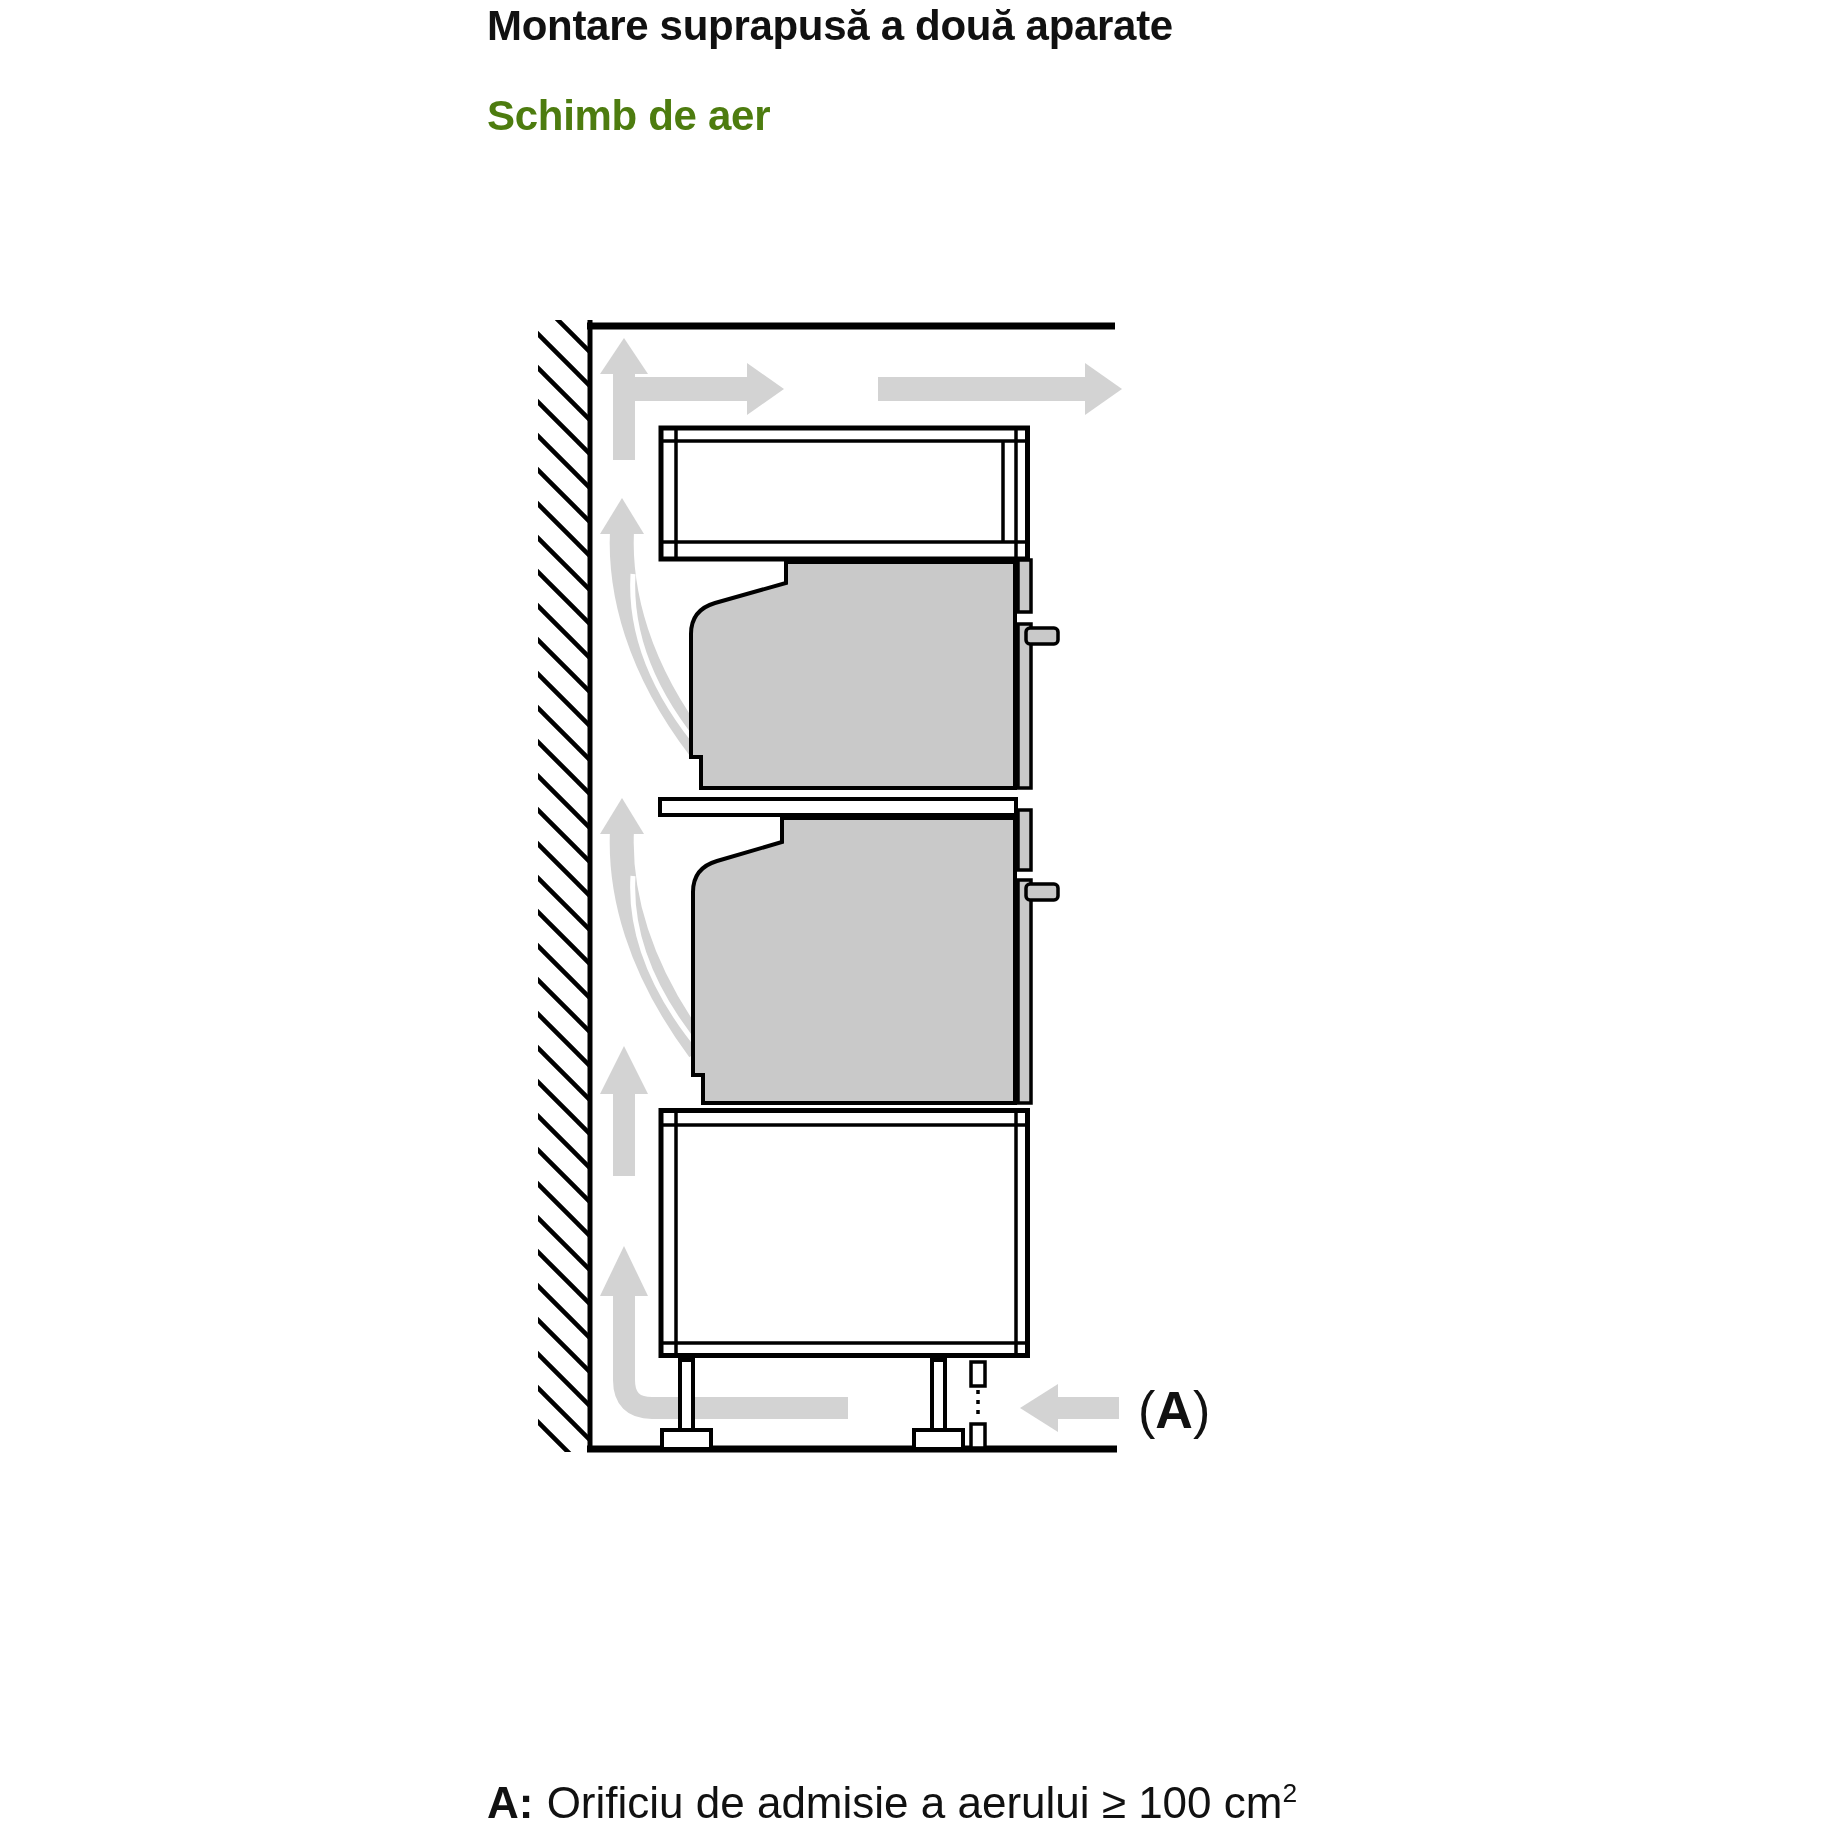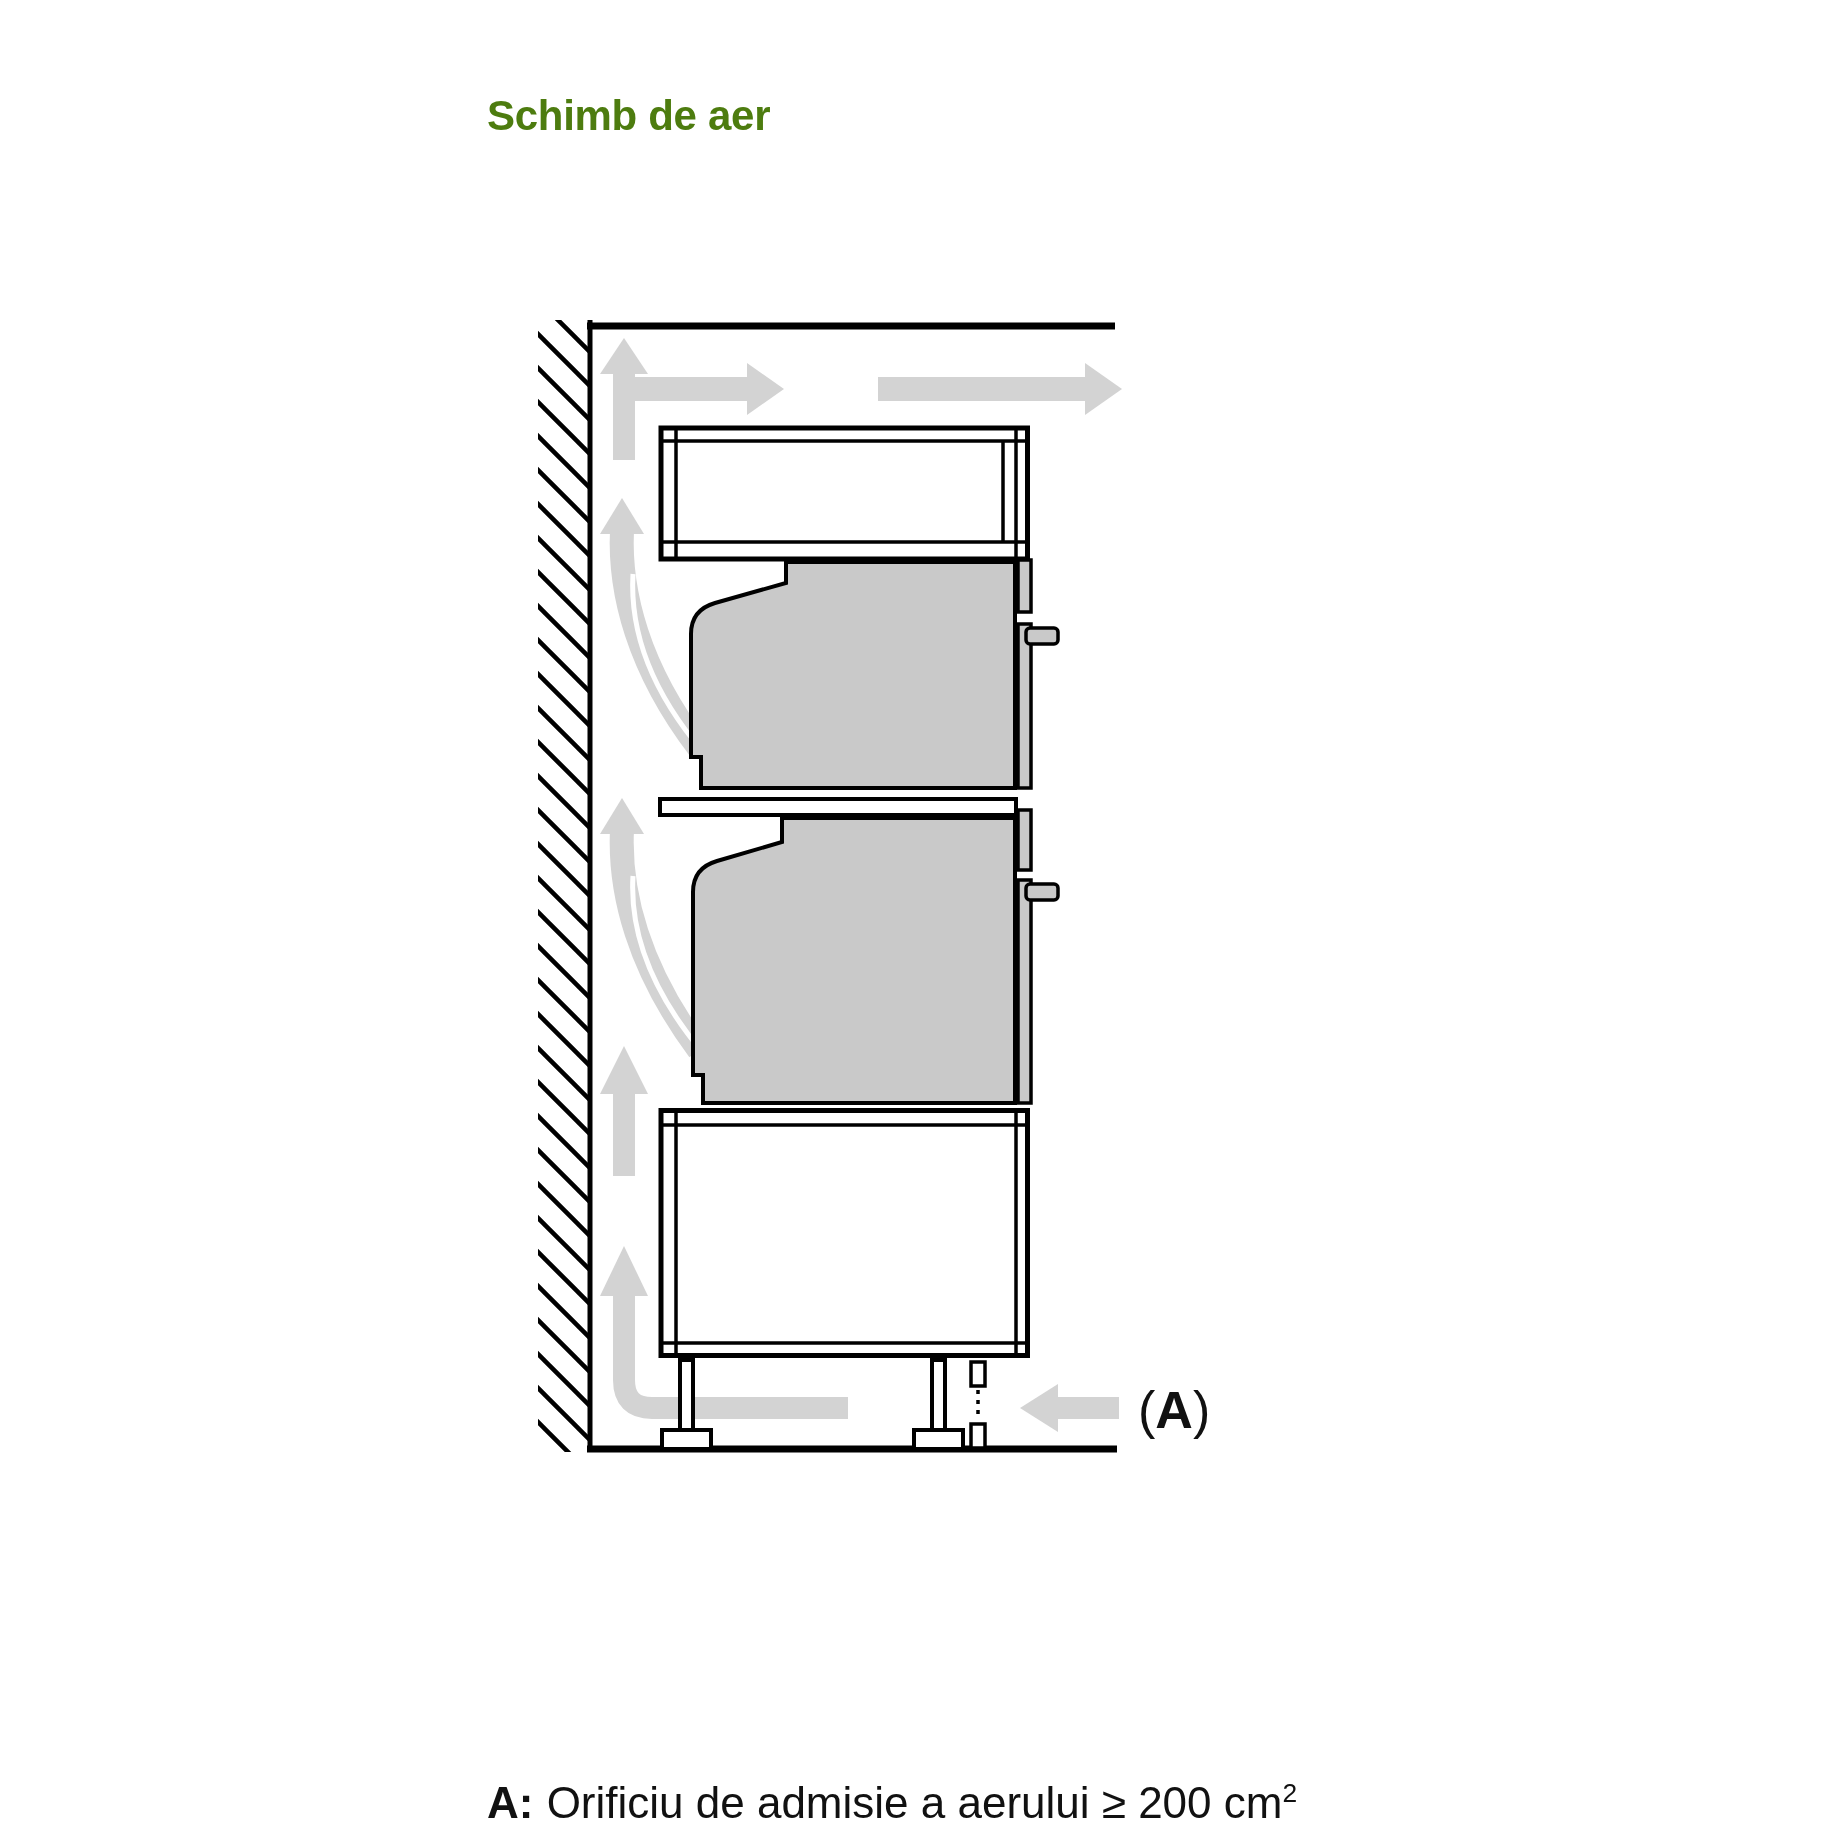--- a/index.html
+++ b/index.html
@@ -41,20 +41,21 @@
   .f-gray{fill:var(--appliance-fill,#c9c9c9);}
   .f-arrow{fill:var(--arrow-fill,#d3d3d3);}
   .arrow-stroke{stroke:var(--arrow-fill,#d3d3d3);fill:none;}
   .slit{stroke:#ffffff;fill:none;}
 </style>
 </head>
 <body>
 
 <div class="page">
 
+  <div class="title">Montare suprapusă a două aparate</div>
   <div class="subtitle">Schimb de aer</div>
 
   <svg class="diagram-svg" width="1831" height="1831" viewBox="0 0 1831 1831" xmlns="http://www.w3.org/2000/svg">
     <defs>
       <pattern id="hatch" width="34" height="34" patternUnits="userSpaceOnUse">
         <path d="M-8.5,25.5 L25.5,59.5 M-0.5,-0.5 L34.5,34.5 M25.5,-8.5 L59.5,25.5" stroke="#000" stroke-width="4.5"></path>
       </pattern>
     </defs>
 
     <g>
@@ -151,15 +152,15 @@
 
     <g>
       <rect class="s-ln f-white" x="971" y="1362" width="14" height="24" stroke-width="3.5"></rect>
       <path class="s-ln" d="M978,1390 V1420" stroke-width="3.5" stroke-dasharray="4 6" fill="none"></path>
       <rect class="s-ln f-white" x="971" y="1424" width="14" height="24" stroke-width="3.5"></rect>
     </g>
   </svg>
 
   <div class="label-a"><span>(</span><b>A</b><span>)</span></div>
 
-  <div class="caption"><span class="caption-key">A:</span><span>Orificiu de admisie a aerului ≥ 200 cm</span><sup>2</sup></div>
+  <div class="caption"><span class="caption-key">A:</span><span>Orificiu de admisie a aerului ≥ 100 cm</span><sup>2</sup></div>
 
 </div>
 
 </body></html>

